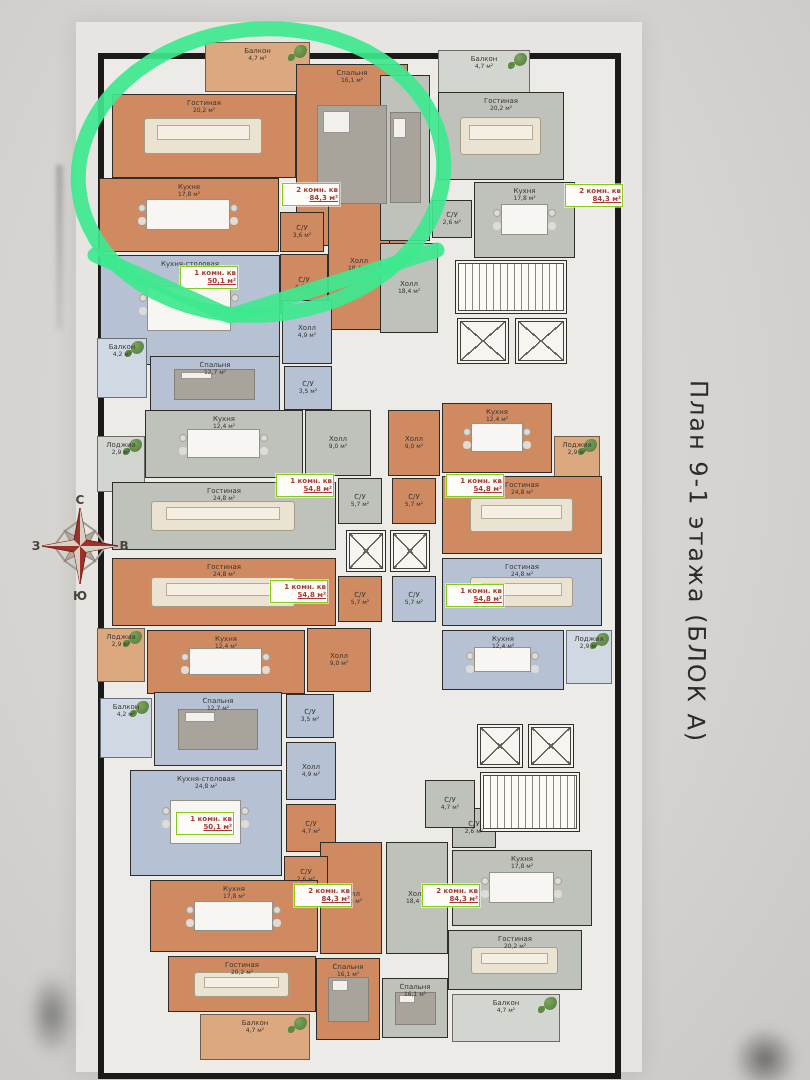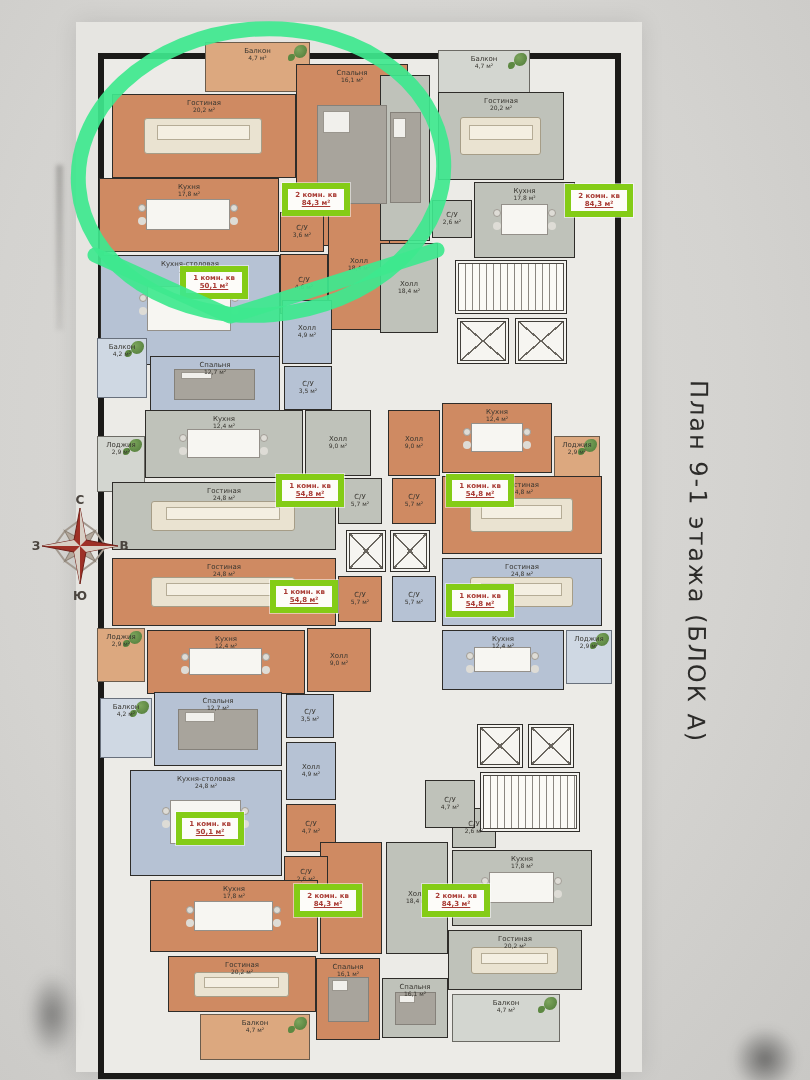--- a/index.html
+++ b/index.html
@@ -39,21 +39,21 @@
   .furn-stairs{inset:2px;background:repeating-linear-gradient(to right,#fbfaf6 0 6px,#8b8781 6px 7px);
                border:1px solid #4c4944;}
   .furn-elev{inset:2px;border:1.5px solid #45423d;background:
      linear-gradient(to top right, transparent calc(50% - 0.8px), #6a665f calc(50% - 0.8px) calc(50% + 0.8px), transparent calc(50% + 0.8px)),
      linear-gradient(to bottom right, transparent calc(50% - 0.8px), #6a665f calc(50% - 0.8px) calc(50% + 0.8px), transparent calc(50% + 0.8px)),
      #f6f5f1;}
   .furn-plant{right:2px;top:2px;width:13px;height:13px;border-radius:55% 40% 60% 45%;
               background:radial-gradient(circle at 35% 35%, #7ca55c, #4d7837);
               box-shadow:-9px 6px 0 -3px #5d8942;z-index:2;}
   .apt-tag{position:absolute;z-index:5;width:54px;padding:2px 1px;background:#fdfcf9;
-           border:6px solid #84cc16;color:#a83a33;text-align:center;font-size:7px;
+           border:1px solid #84cc16;color:#a83a33;text-align:right;font-size:7px;
            font-weight:bold;line-height:1.2;box-shadow:0 0 0 1px rgba(255,255,255,.5);}
   .apt-tag .tag-area{display:block;font-weight:bold;text-decoration:underline;}
   #marker-overlay{position:absolute;left:0;top:0;width:810px;height:1080px;z-index:9;pointer-events:none;}
   #compass{position:absolute;left:28px;top:488px;width:104px;height:116px;z-index:4;}
   #side-title{position:absolute;left:683px;top:380px;height:400px;z-index:4;
               writing-mode:vertical-rl;font-size:24px;letter-spacing:2px;color:#2c2b29;
               transform:rotate(0.5deg);white-space:nowrap;}
   .smudge{position:absolute;pointer-events:none;}
   #smudge-bl{left:28px;top:972px;width:48px;height:85px;
              background:radial-gradient(ellipse,rgba(35,35,35,.5),transparent 70%);filter:blur(6px);}

